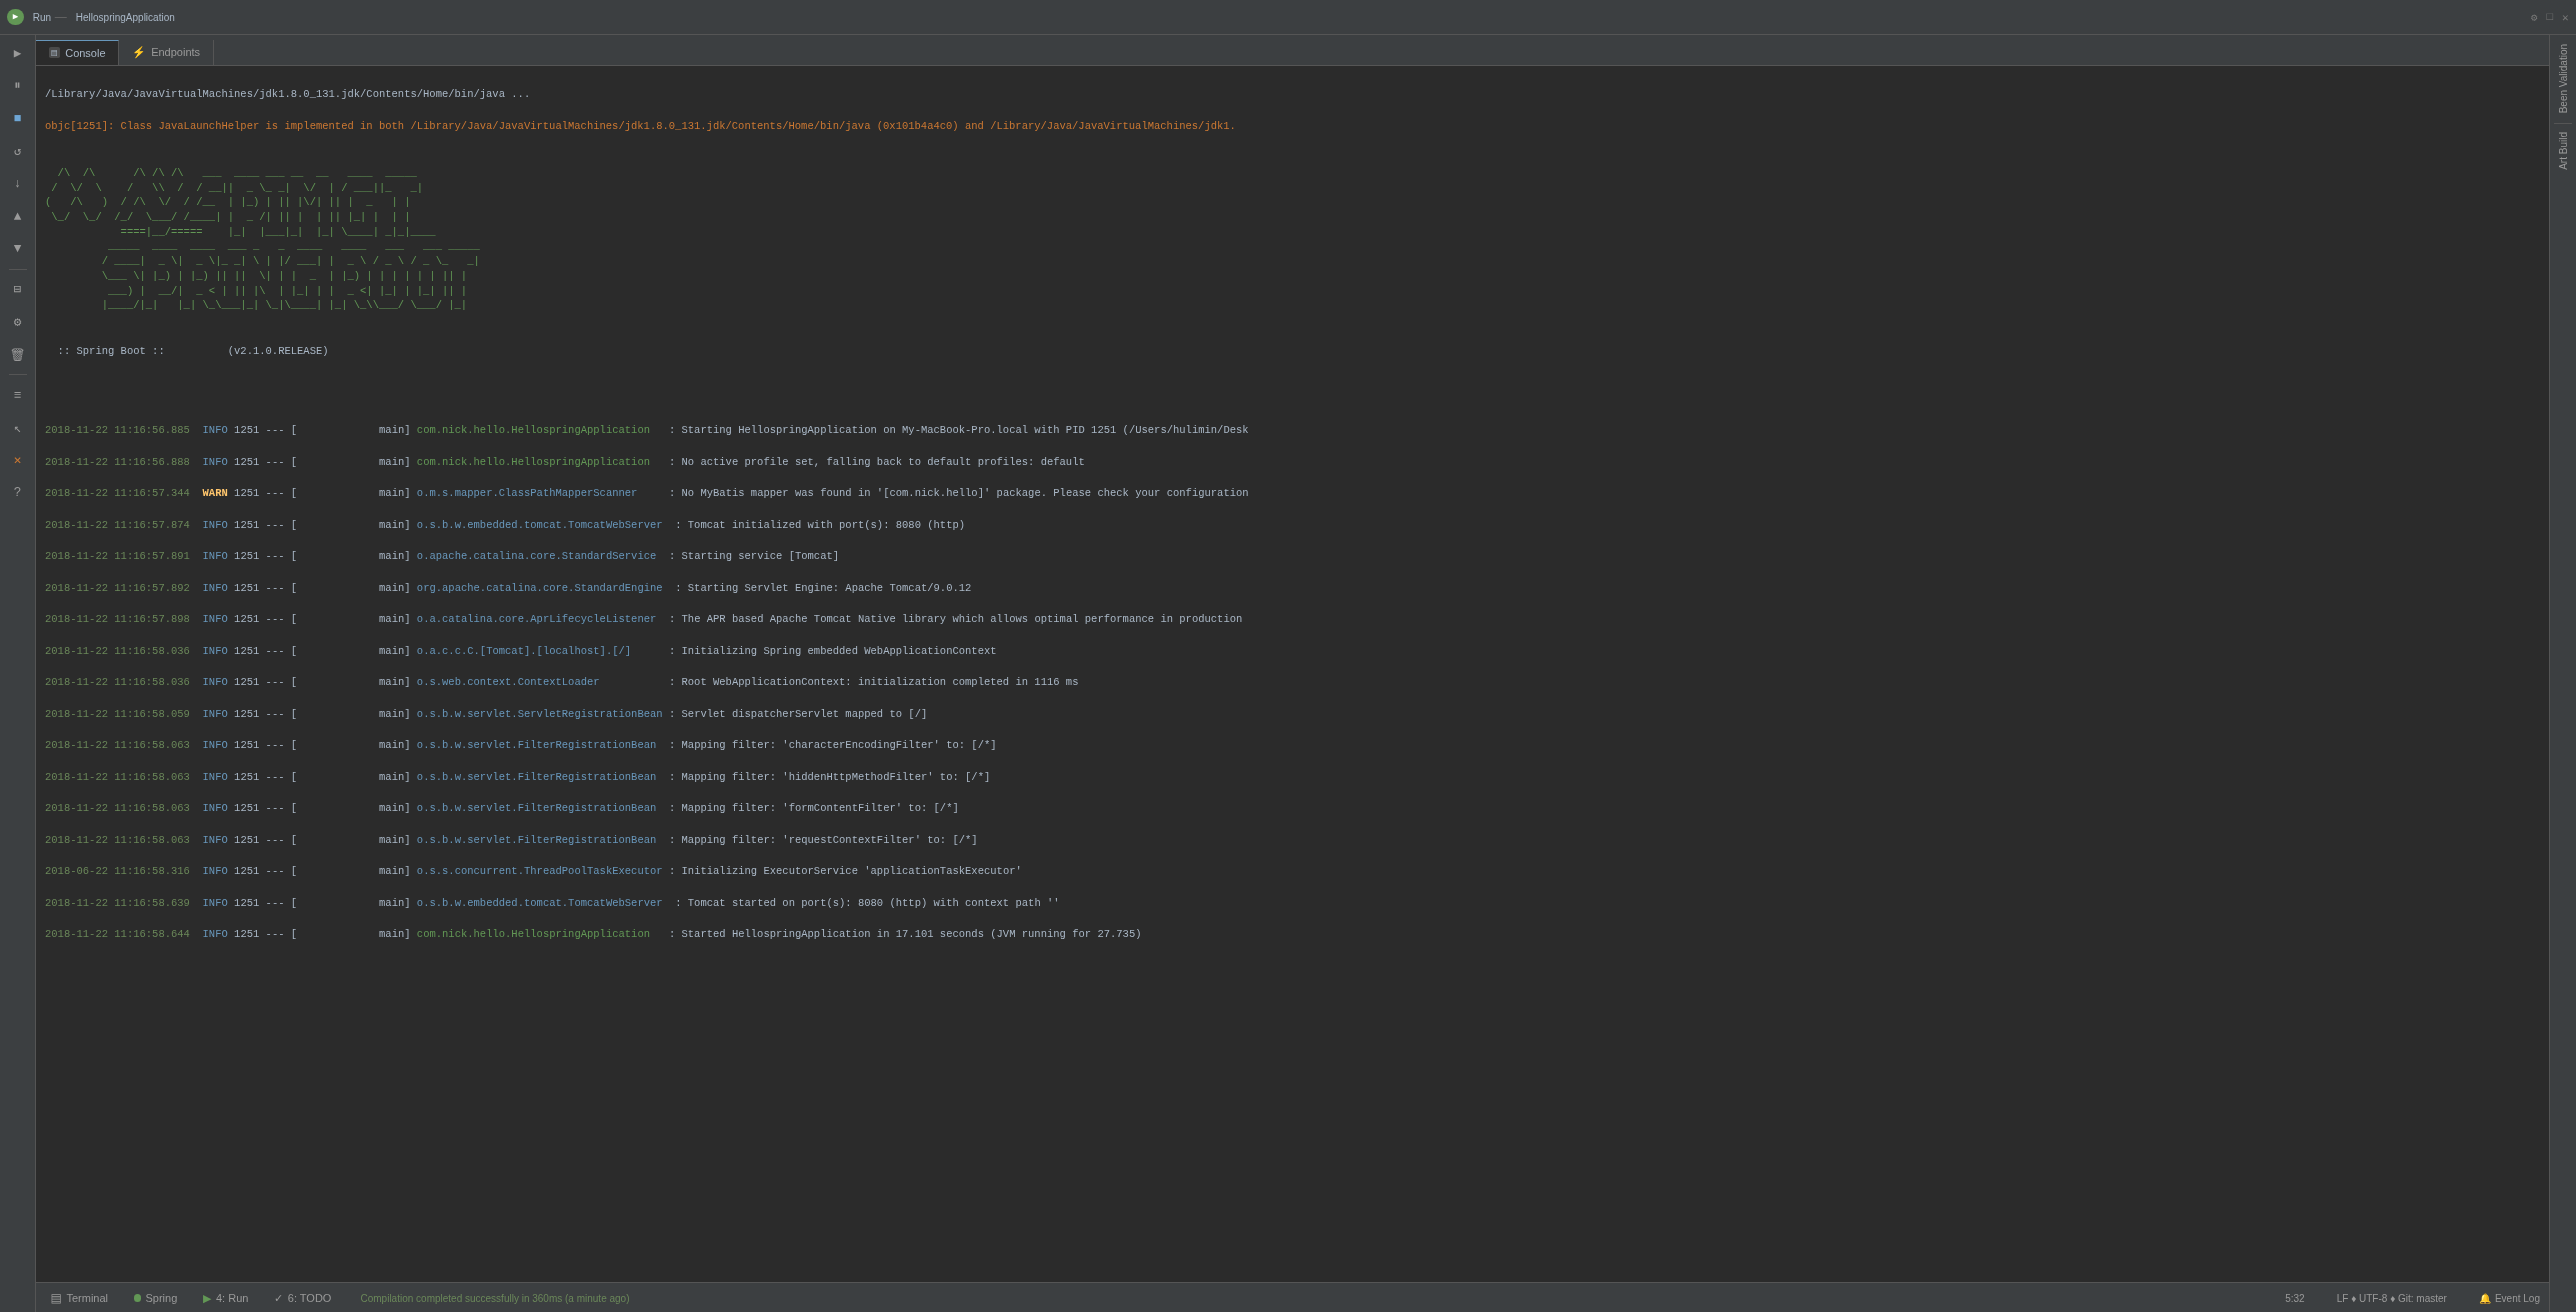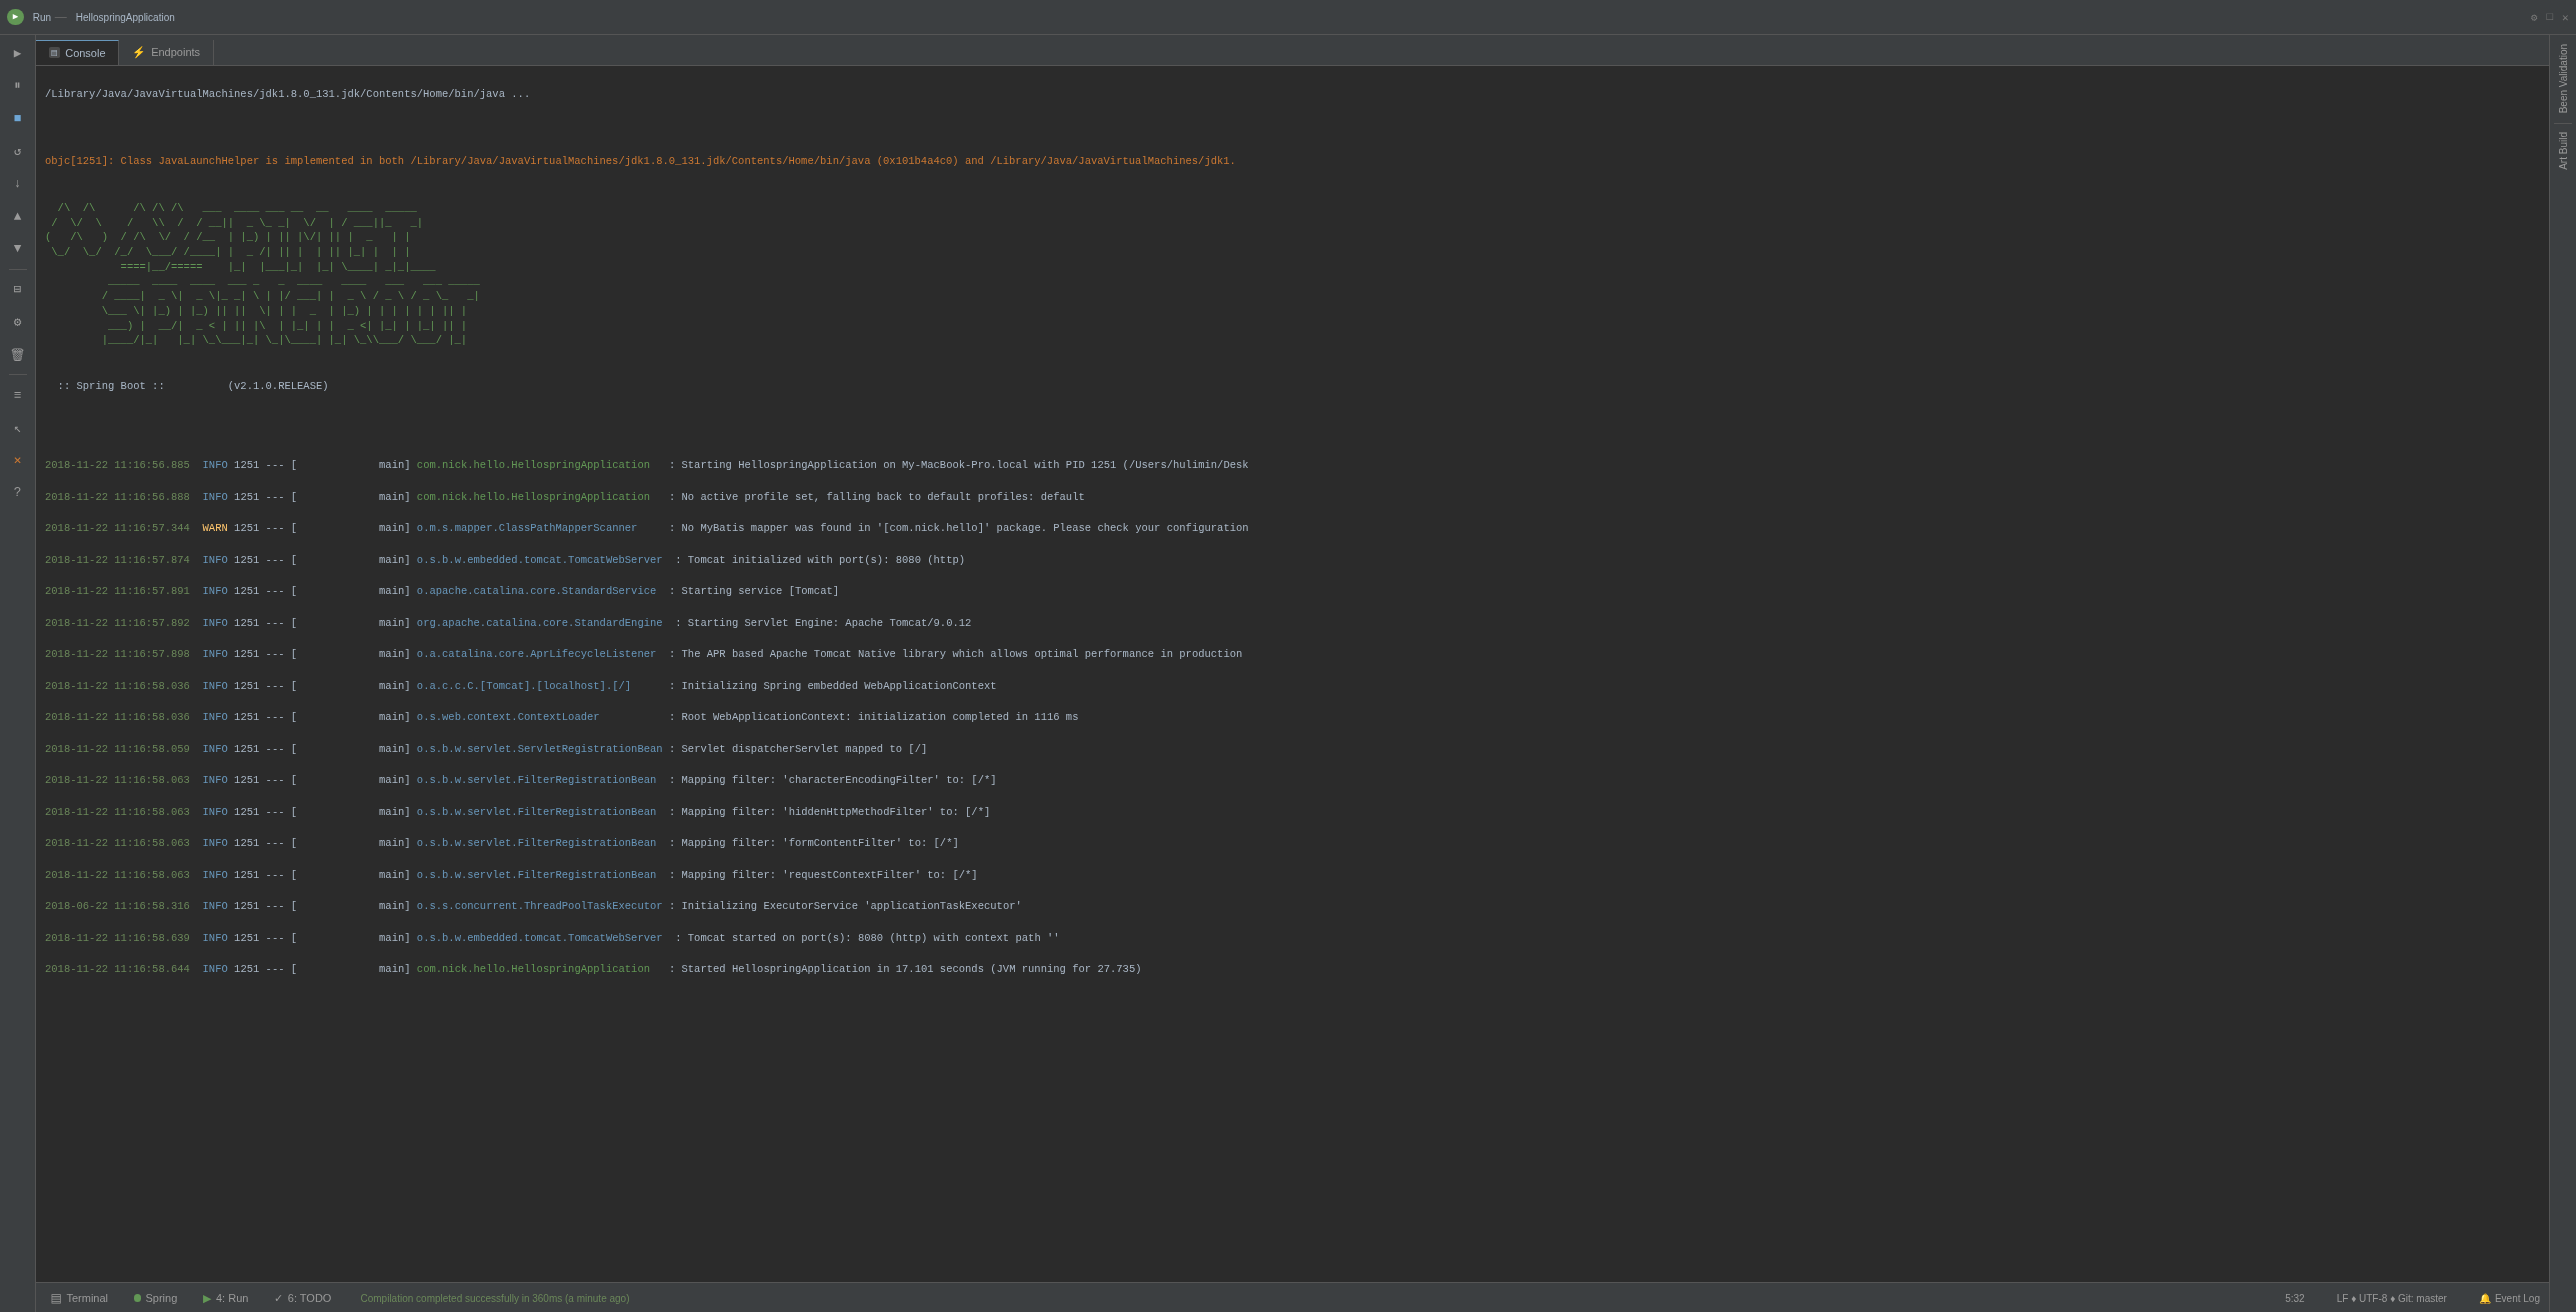--- a/index.html
+++ b/index.html
@@ -140,26 +140,26 @@
       flex: 1;
       background: #2b2b2b;
       padding: 5.5px 9px;
       overflow-y: auto;
       overflow-x: auto;
       font-size: 10.5px;
       line-height: 1.5;
       white-space: pre;
     }
 
-    .line-error { color: #cc7832; margin-top: 35px; }
+    .line-error { color: #cc7832; }
     .line-info { color: #a9b7c6; }
 
     .log-timestamp { color: #6a8759; }
     .log-level-info { color: #6897bb; }
-    .log-level-warn { color: #ffc66d; }
+    .log-level-warn { color: #ffc66d; font-weight: bold; }
     .log-pid { color: #a9b7c6; }
     .log-thread { color: #a9b7c6; }
     .log-class { color: #6897bb; }
     .log-message { color: #a9b7c6; }
     .log-class-green { color: #629755; }
 
     
     .spring-logo {
       color: #629755;
       font-size: 10.5px;

